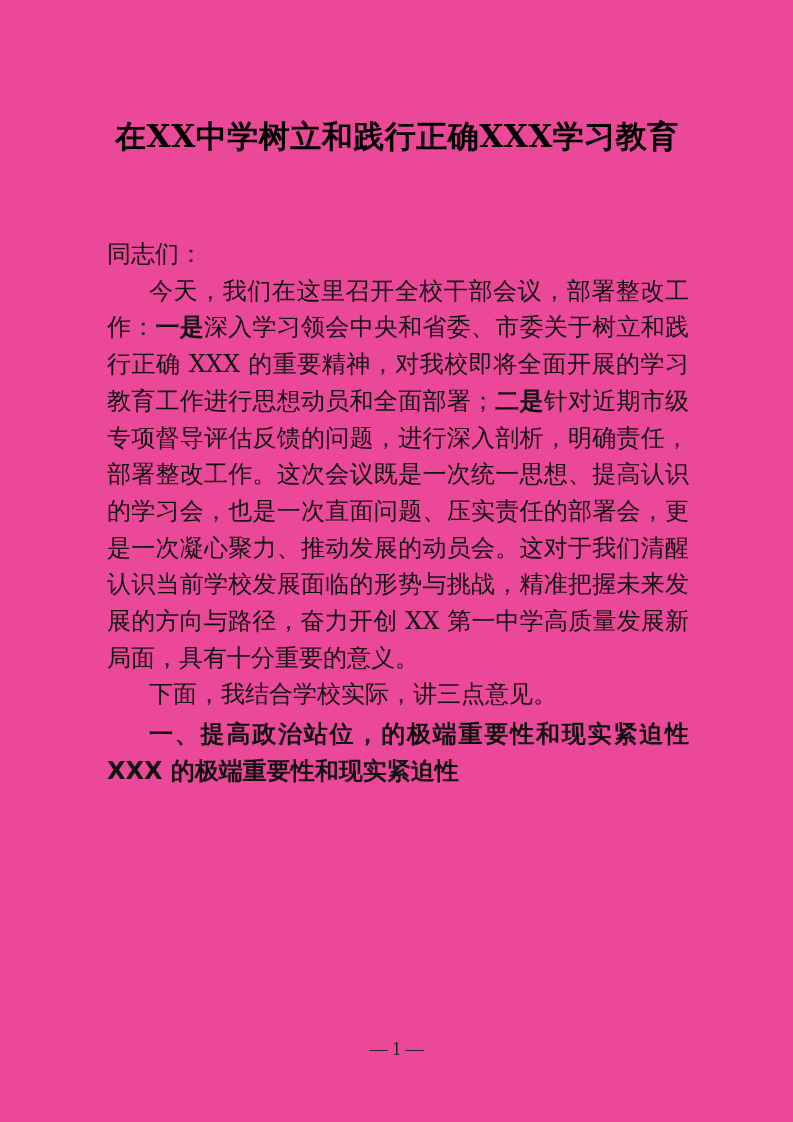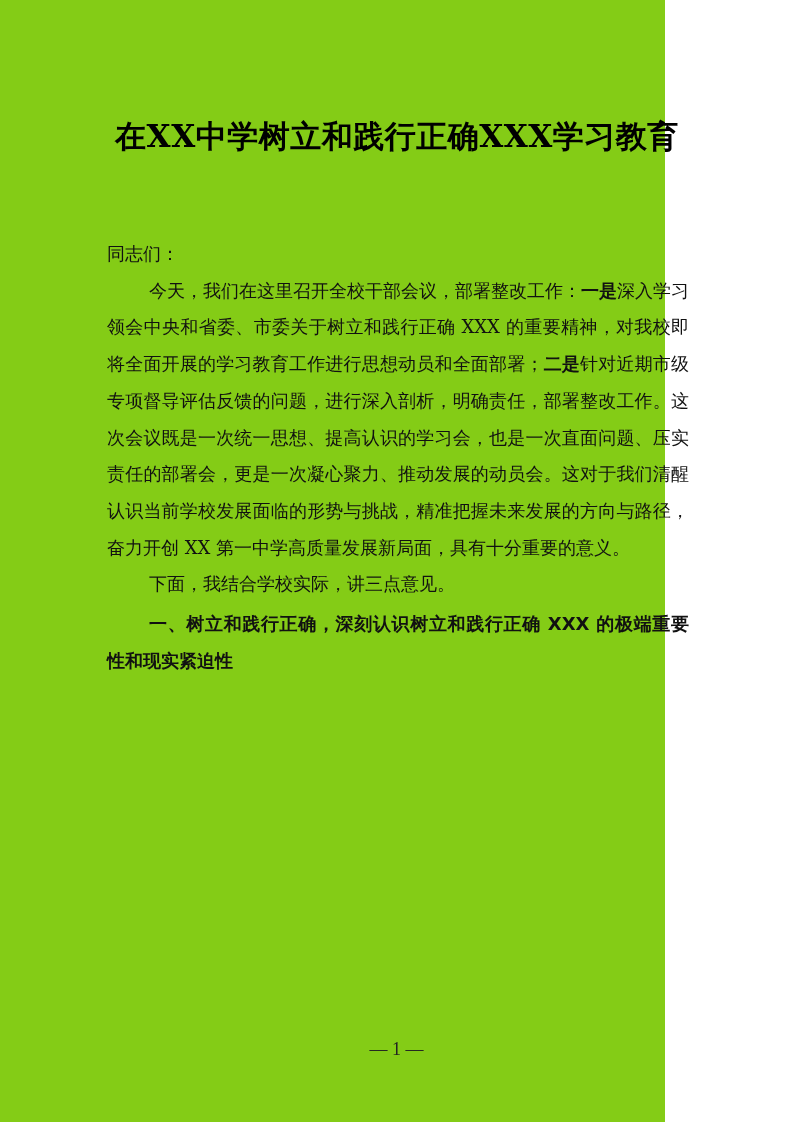--- a/index.html
+++ b/index.html
@@ -1,30 +1,30 @@
 <!DOCTYPE html>
 <html><head>
 <meta charset="utf-8">
 <style>
   html, body { margin: 0; padding: 0; background: #ffffff; }
   body { width: 793px; height: 1122px; position: relative; overflow: hidden; }
   .page {
-    position: absolute; left: 0; top: 0; width: 637px; height: 1122px; background: #84cc16; padding-left: 28px;
+    position: absolute; left: 0; top: 0; width: 793px; height: 1122px; background: #ec4899;
   }
   .title {
     position: absolute; left: 100px; top: 114px; width: 594px;
     font-family: "DejaVu Serif", "Liberation Serif", serif;
     font-weight: bold; font-size: 31px; line-height: 44px;
     text-align: center; color: #000; letter-spacing: 0.5px;
   }
   .title .line { display: block; white-space: nowrap; }
   .body {
     position: absolute; left: 107px; top: 236px; width: 582px;
     font-family: "DejaVu Serif", "Liberation Serif", serif;
-    font-size: 18px; line-height: 36.7px; color: #111;
+    font-size: 24px; line-height: 36.7px; color: #111;
     text-align: justify; text-justify: inter-character;
   }
   .body p { margin: 0; }
   .indent { text-indent: 42px; }
   .b { font-weight: bold; font-family: Liberation Sans, sans-serif; }
   .heading { font-weight: bold; font-family: "DejaVu Sans", "Liberation Sans", sans-serif; margin-top: 3px !important; margin-bottom: 3px !important; }
   .footer {
     position: absolute; left: 0; width: 793px; top: 1039px; text-align: center;
     font-family: "Liberation Serif", "DejaVu Serif", serif; font-size: 18px; color: #222;
   }
@@ -40,19 +40,19 @@
 
   <div class="body">
     <p>同志们：</p>
 
     <p class="indent">
       <span>今天，我们在这里召开全校干部会议，部署整改工作：</span><span class="b">一是</span><span>深入学习领会中央和省委、市委关于树立和践行正确 XXX 的重要精神，对我校即将全面开展的学习教育工作进行思想动员和全面部署；</span><span class="b">二是</span><span>针对近期市级专项督导评估反馈的问题，进行深入剖析，明确责任，部署整改工作。这次会议既是一次统一思想、提高认识的学习会，也是一次直面问题、压实责任的部署会，更是一次凝心聚力、推动发展的动员会。这对于我们清醒认识当前学校发展面临的形势与挑战，精准把握未来发展的方向与路径，奋力开创 XX 第一中学高质量发展新局面，具有十分重要的意义。</span>
     </p>
 
     <p class="indent">下面，我结合学校实际，讲三点意见。</p>
 
-    <p class="indent heading">一、树立和践行正确，深刻认识树立和践行正确 XXX 的极端重要性和现实紧迫性</p>
+    <p class="indent heading">一、提高政治站位，的极端重要性和现实紧迫性 XXX 的极端重要性和现实紧迫性</p>
 
 
   </div>
 
   <div class="footer">— 1 —</div>
 </div>
 
 </body></html>

